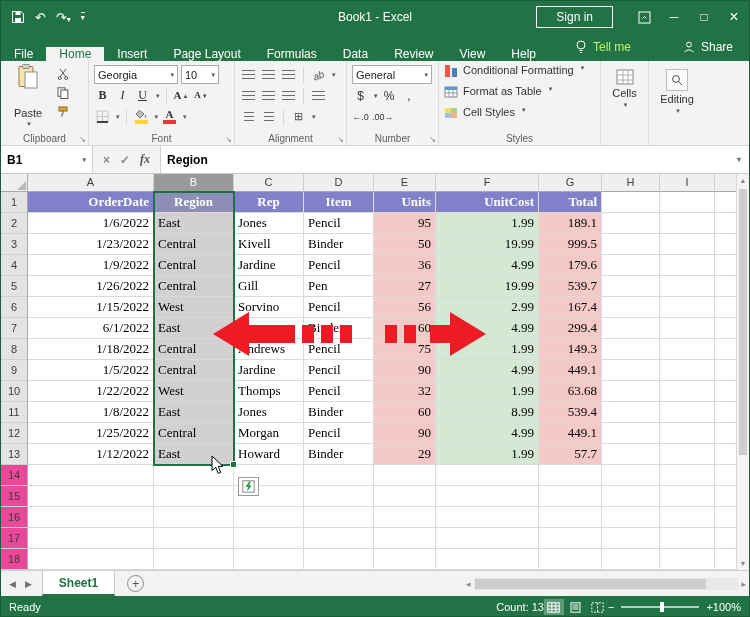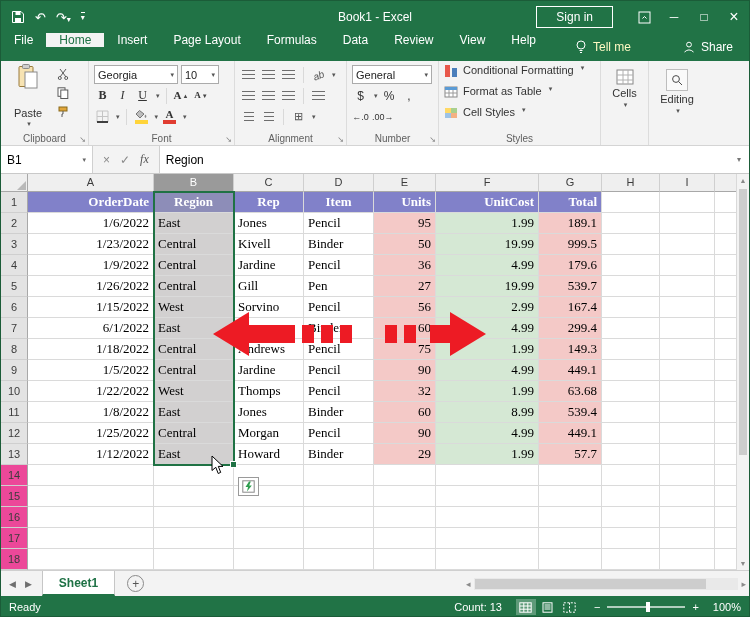--- a/index.html
+++ b/index.html
@@ -19,21 +19,21 @@
   .signin { border:1px solid #fff; padding:3px 19px; font-size:12px; margin-right:16px; }
   .winbtn { width:30px; height:100%; display:flex; align-items:center; justify-content:center;
             font-size:12px; }
   .winbtn.close { font-size:16px; }
   .ribopts { width:30px; height:100%; display:flex; align-items:center; justify-content:center; }
 
   
   .tabbar { height:28px; background:#217346; display:flex; align-items:stretch; flex:none; }
   .rtab { padding:0 13px; display:flex; align-items:center; color:#fff; font-size:12px; }
   .rtab.active { background:#f3f3f3; color:#1e7145; }
-  .tellme { display:flex; align-items:center; gap:6px; color:#fef9c3; margin-left:26px; }
+  .tellme { display:flex; align-items:center; gap:6px; color:#bef264; margin-left:26px; }
   .share { display:flex; align-items:center; gap:6px; color:#fff; margin-left:auto; margin-right:16px; }
 
   
   .ribbon { height:85px; background:#f3f3f3; border-bottom:1px solid #d4d4d4; display:flex; flex:none; }
   .rgroup { position:relative; border-right:1px solid #dcdcdc; padding:3px 5px 14px 5px; }
   .rlabel { position:absolute; bottom:1px; left:0; right:0; text-align:center;
             font-size:10px; color:#5f5f5f; }
   .dlg { position:absolute; right:2px; bottom:1px; font-size:8px; color:#828282; }
   .frow { display:flex; align-items:center; gap:3px; height:21px; }
   .combo { height:19px; background:#fff; border:1px solid #ababab; display:flex;
@@ -57,21 +57,21 @@
   .clip-mini { display:flex; flex-direction:column; gap:3px; padding-top:2px; }
   .mini { width:18px; height:16px; display:flex; align-items:center; justify-content:center; }
   .style-row { display:flex; align-items:flex-start; gap:5px; height:21px; font-size:11px; color:#333; }
   .bigbtn { display:flex; flex-direction:column; align-items:center; justify-content:flex-start;
             gap:2px; padding-top:5px; font-size:11px; color:#333; height:100%; }
   .magbox { width:22px; height:22px; border:1px solid #bdbdbd; background:#fafafa;
             display:flex; align-items:center; justify-content:center; }
 
   
   .formulabar { height:28px; background:#f3f3f3; border-bottom:1px solid #c9c9c9;
-                display:flex; align-items:stretch; flex:none; }
+                display:flex; align-items:stretch; flex:none;font-weight:bold; }
   .namebox { width:92px; background:#fff; border-right:1px solid #d0d0d0; display:flex;
              align-items:center; justify-content:space-between; padding:0 6px; font-size:12px; }
   .dd2 { font-size:7px; color:#666; }
   .fxbtns { display:flex; align-items:center; gap:10px; padding:0 10px;
             border-right:1px solid #d0d0d0; color:#8a8a8a; }
   .fxb { font-size:12px; }
   .fxb.fx { font-style:italic; font-family:"Liberation Serif",serif; color:#555; }
   .fml { flex:1; background:#fff; display:flex; align-items:center; padding:0 6px; font-size:12px; }
   .fexp { width:20px; display:flex; align-items:center; justify-content:center;
           color:#777; font-size:8px; background:#fff; }
@@ -142,21 +142,21 @@
               color:#555; font-size:12px; line-height:1; }
   .hscroll { margin-left:auto; width:286px; height:100%; display:flex; align-items:center;
              color:#8a8a8a; font-size:9px; padding:0 3px; gap:3px; }
   .hs-track { flex:1; height:12px; background:#e9e9e9; padding:1px; }
   .hs-thumb { height:100%; width:88%; background:#cdcdcd; }
 
   
   .statusbar { height:22px; background:#217346; color:#fff; display:flex; align-items:center;
                font-size:11px; flex:none; }
   .sb-ready { margin-left:8px; }
-  .sb-right { margin-left:auto; display:flex; align-items:center; gap:14px; padding-right:8px; }
+  .sb-right { margin-left:auto; display:flex; align-items:center; gap:0; padding-right:8px; }
   .sb-views { display:flex; gap:2px; }
   .viewbtn { width:20px; height:16px; display:flex; align-items:center; justify-content:center; }
   .viewbtn.active { background:rgba(255,255,255,.28); }
   .sb-zoom { display:flex; align-items:center; gap:7px; }
   .zoomtrack { width:78px; height:2px; background:rgba(255,255,255,.65); position:relative; }
   .zoomthumb { position:absolute; left:50%; top:-4px; width:4px; height:10px; background:#fff; }
 </style>
 </head>
 <body>
 
@@ -182,21 +182,21 @@
             <path d="M4.5 7.5 L6.5 5.5 L8.5 7.5" fill="none" stroke="#fff"></path>
           </svg>
       </span>
       <span class="winbtn">─</span>
       <span class="winbtn">□</span>
       <span class="winbtn close">×</span>
     </div>
   </div>
 
   <div class="tabbar">
-    <div style="display:flex;align-items:flex-start;">
+    <div style="display:flex;align-items:flex-end;margin-top:8px;">
         <div class="rtab">File</div>
         <div class="rtab active">Home</div>
         <div class="rtab">Insert</div>
         <div class="rtab">Page Layout</div>
         <div class="rtab">Formulas</div>
         <div class="rtab">Data</div>
         <div class="rtab">Review</div>
         <div class="rtab">View</div>
         <div class="rtab">Help</div>
       </div>

